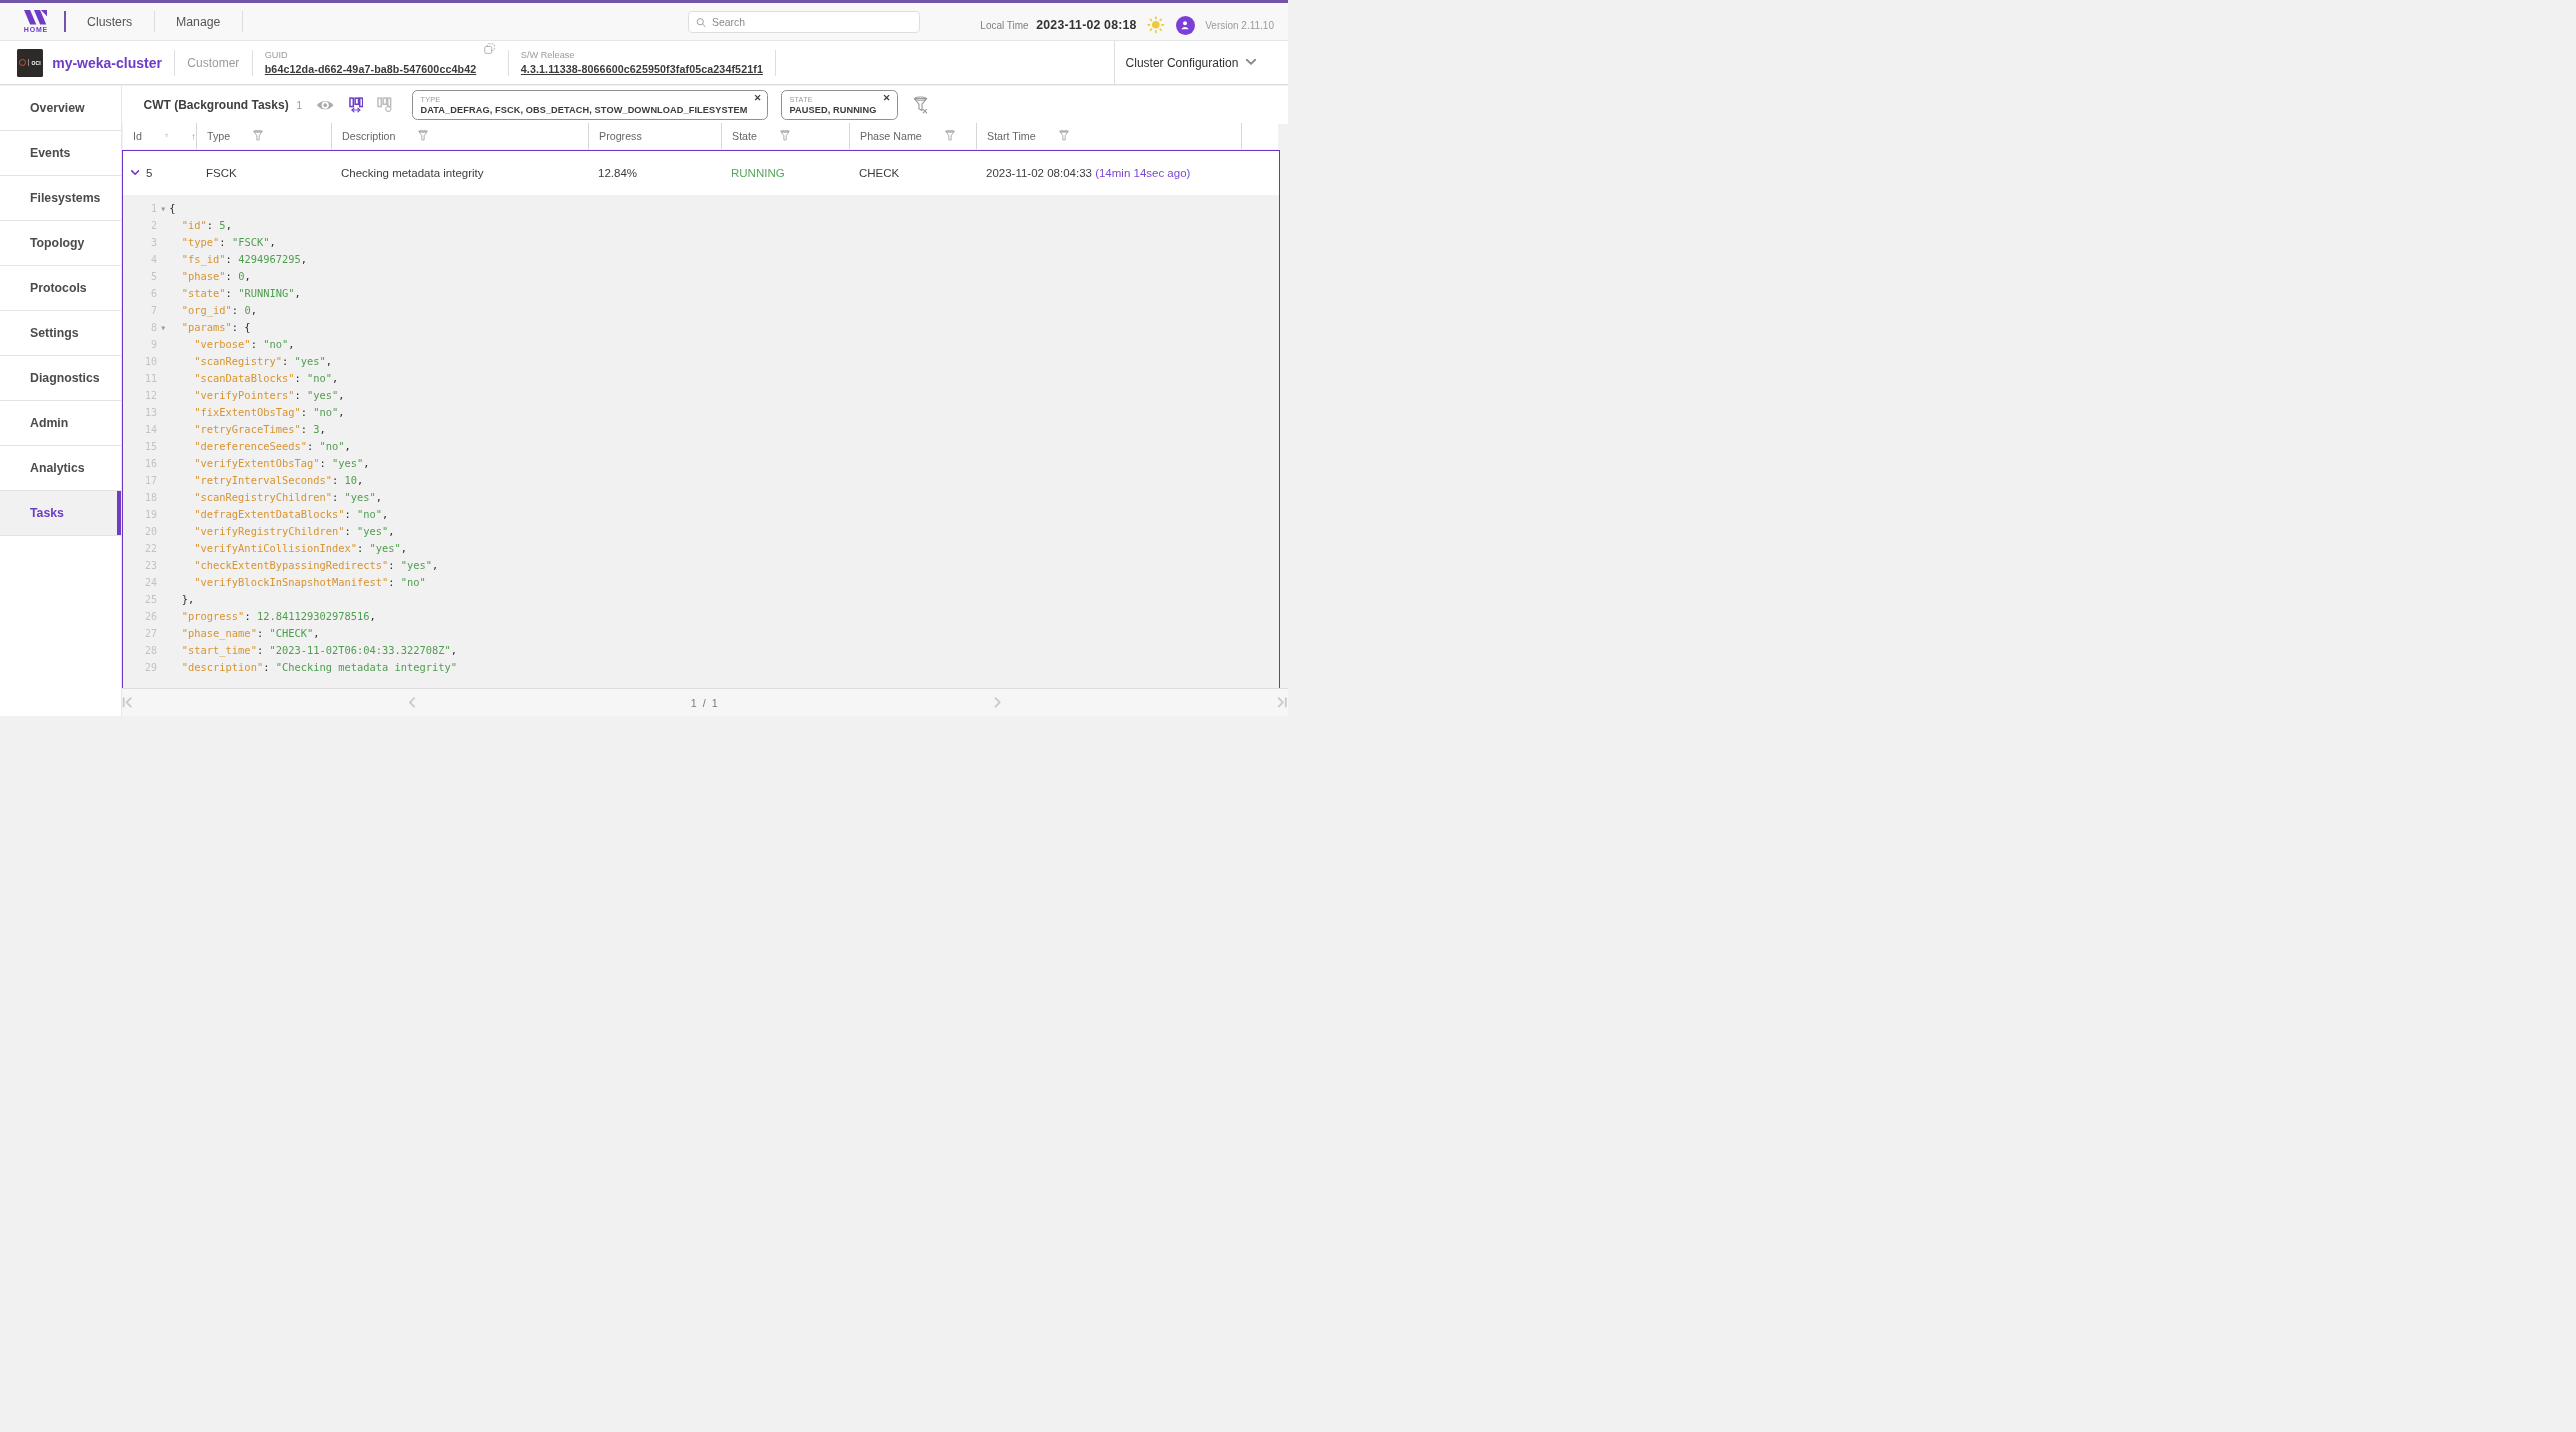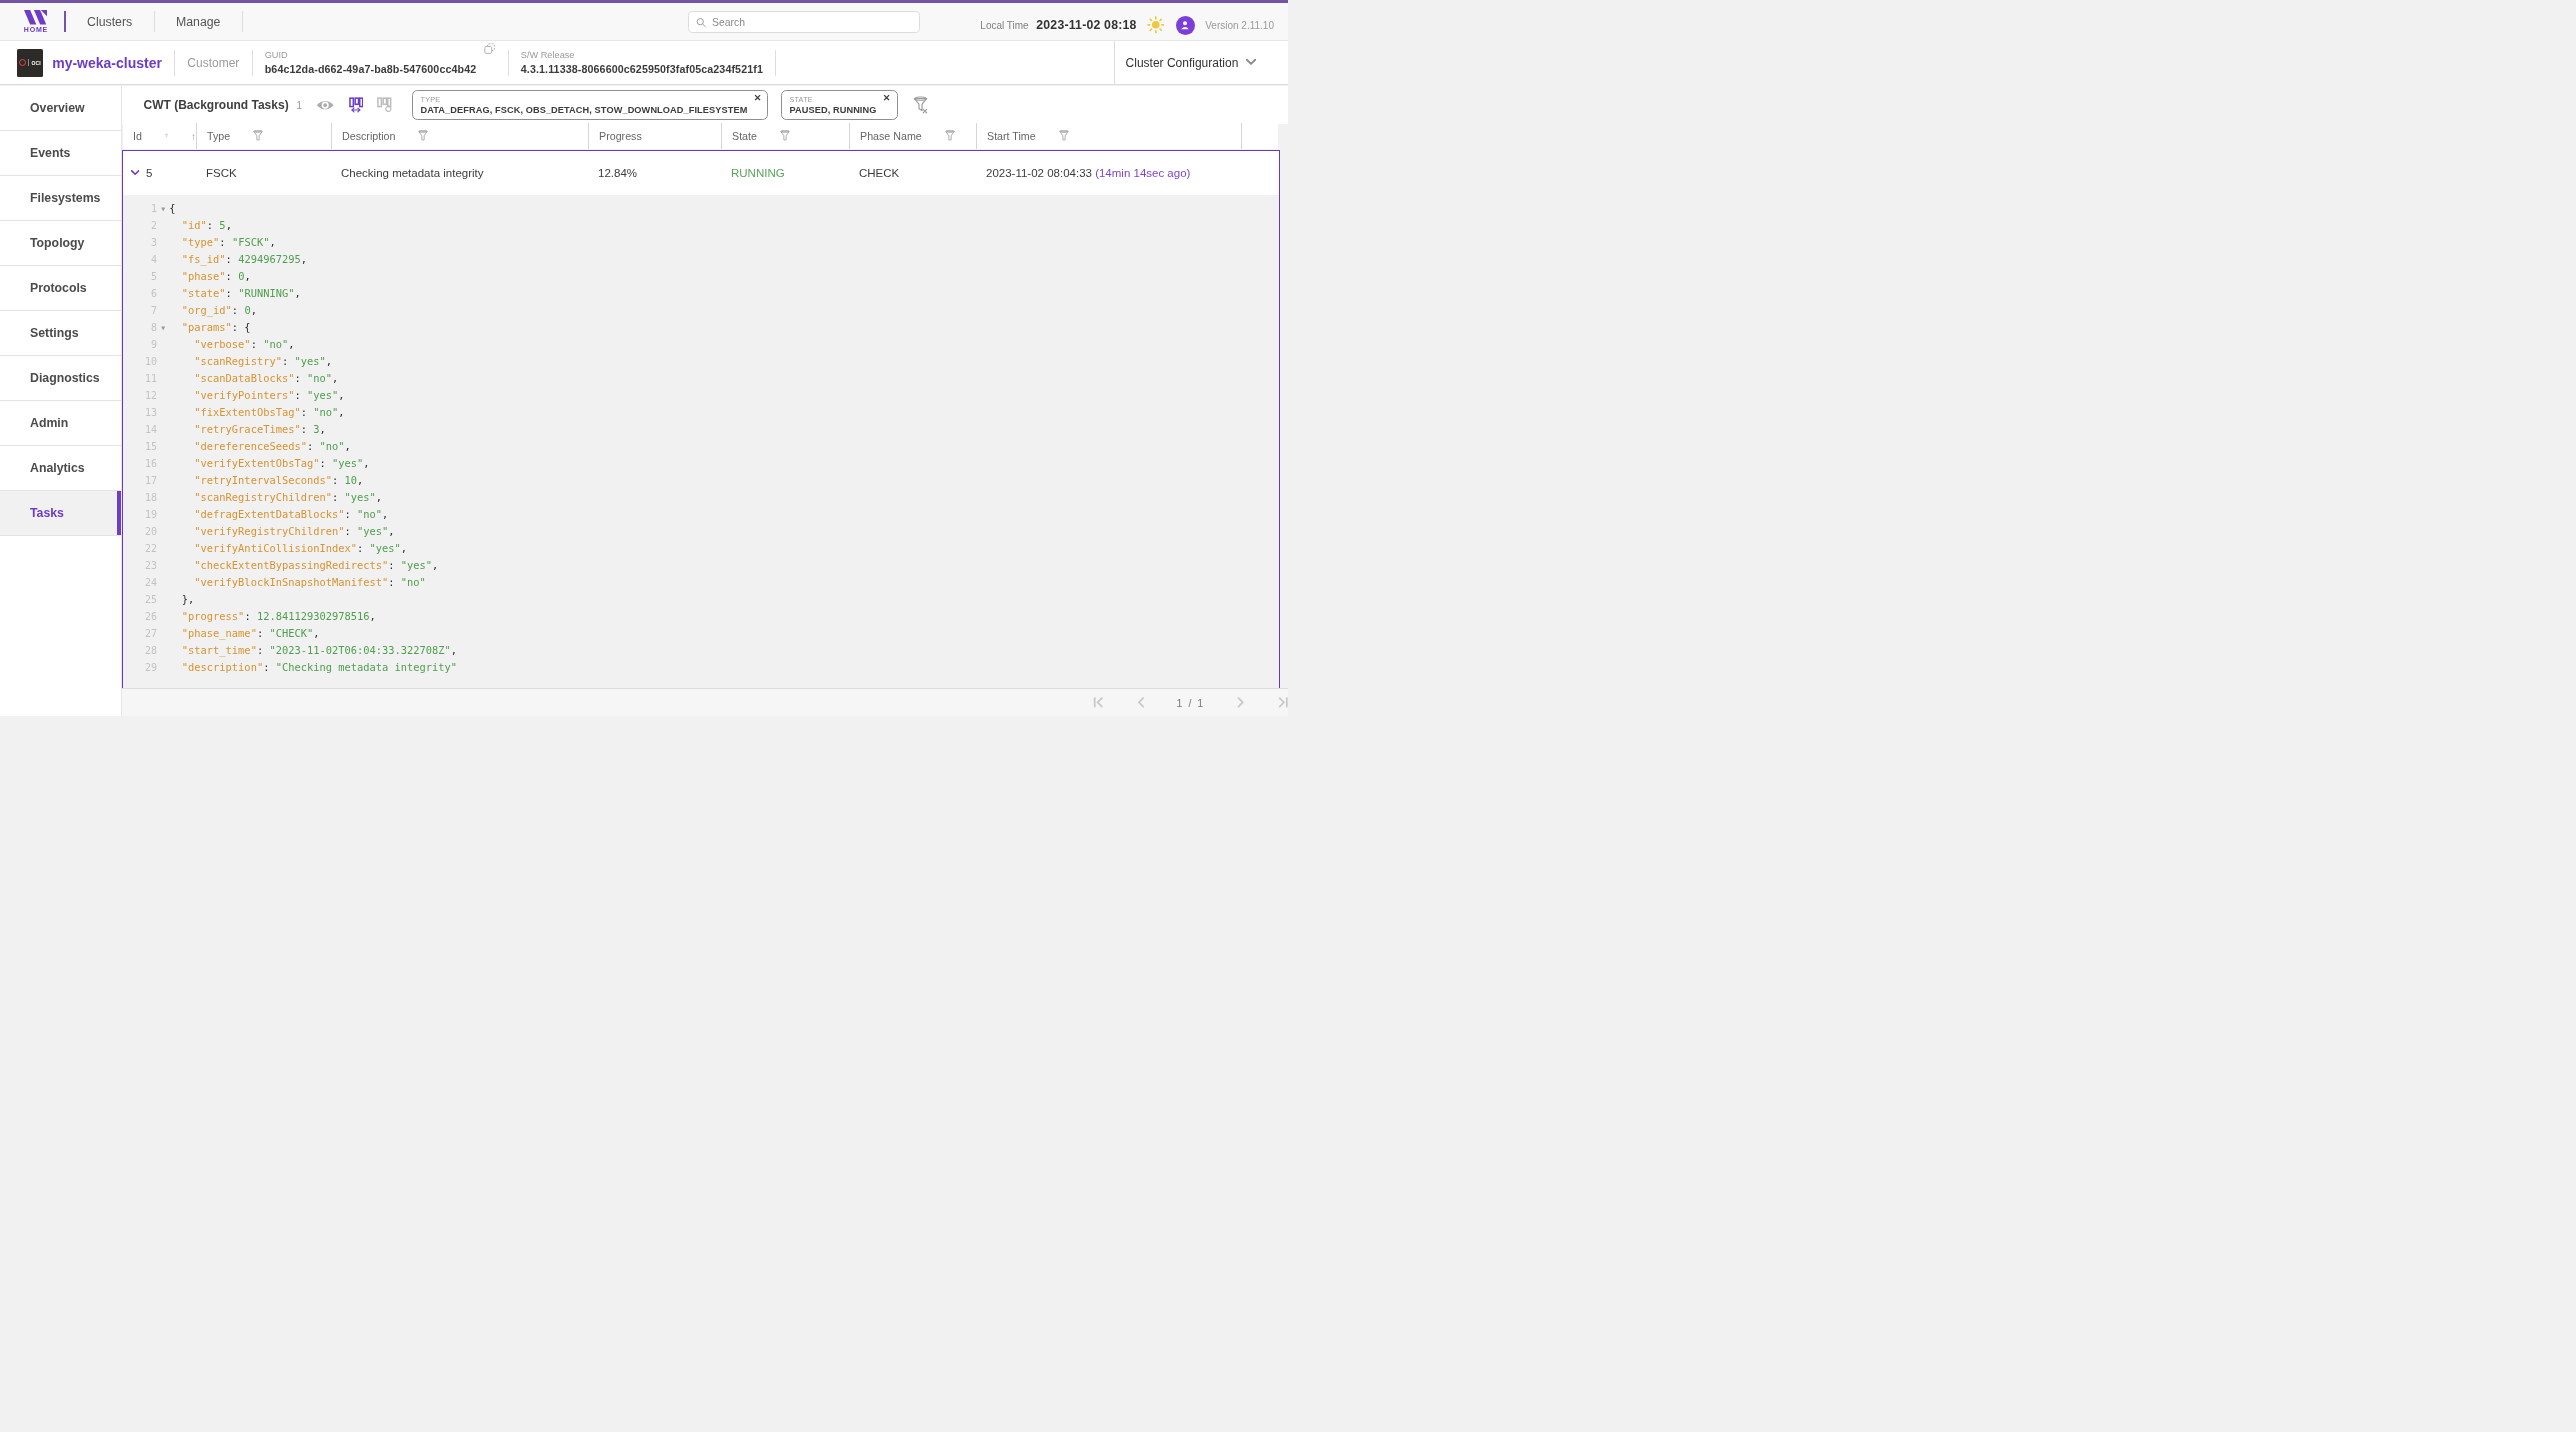--- a/index.html
+++ b/index.html
@@ -33,21 +33,21 @@
                 border-bottom:1.5px solid #dcdcdc; display:flex; align-items:center; }
   .oci-badge { width:26px; height:28px; background:#2e2a27; border-radius:1.5px; margin-left:17px;
                display:flex; align-items:center; justify-content:center; gap:2.3px; }
   .oci-ring { width:7px; height:7px; border:1.5px solid #e04a3f; border-radius:50%; }
   .oci-sep { width:0.8px; height:7.7px; background:#8d8d8d; }
   .oci-text { color:#fff; font-size:5px; font-weight:bold; letter-spacing:0.2px; }
   .cluster-name { font-size:14px; font-weight:bold; color:#6d3dc8; margin-left:9.2px; }
   .cb-div { width:0.8px; height:26px; background:#dedede; margin:0 12.3px; }
   .cb-label { font-size:9.2px; color:#9b9b9b; }
   .cb-block { display:flex; flex-direction:column; justify-content:center; gap:2.3px; }
-  .cb-value { font-size:10.7px; font-weight:bold; color:#3b3b3b; letter-spacing:0.1px; }
+  .cb-value { font-size:10.7px; font-weight:bold; color:#3b3b3b; letter-spacing:0.1px;text-decoration:underline; }
   .copy-icon { margin-left:7.7px; align-self:flex-start; margin-top:1.5px; cursor:pointer; }
   .cb-right { position:absolute; right:0; top:0; height:100%; display:flex; align-items:center; }
   .config-menu { display:flex; align-items:center; gap:7.7px; font-size:12px; color:#333;
                  padding:0 32px 0 11px; height:100%; border-left:0.8px solid #dedede; cursor:pointer; }
 
   
   .sidebar { position:absolute; left:0; top:86px; width:122px; height:630px; background:#fff; border-right:0.8px solid #e6e6e6; }
   .side-item { height:45px; display:flex; align-items:center; padding-left:30px; font-size:12.3px; font-weight:bold;
                color:#4b4b4b; border-bottom:0.8px solid #e3e3e3; cursor:pointer; position:relative; }
   .side-item.active { color:#6d3dc8; background:#f1f1f1; }
@@ -88,21 +88,21 @@
   .gutter { width:34px; text-align:right; color:#c3c3c3; font-size:10px; flex:none; }
   .arrow { width:12.3px; text-align:center; color:#9a9a9a; font-size:6.5px; flex:none; align-self:center; padding-top:1.5px; }
   .code { font-size:10.4px; white-space:pre; }
   .tok-k { color:#d89331; }
   .tok-s { color:#4f9e4f; }
   .tok-n { color:#4f9e4f; }
   .tok-p { color:#2e2e2e; }
 
   
   .footer { position:absolute; left:122px; top:688px; width:1166px; height:28px; background:#f6f6f6;
-            border-top:0.8px solid #ddd; display:flex; align-items:center; justify-content:flex-end; gap:32px; }
+            border-top:0.8px solid #ddd; display:flex; align-items:center; justify-content:space-between; gap:32px; }
   .pg-btn { display:flex; align-items:center; cursor:pointer; }
   .pg-text { font-size:10.7px; color:#7a7a7a; letter-spacing:1.5px; }
 
   svg { display:block; }
 </style>
 </head>
 <body>
 
 <div class="app">
 

